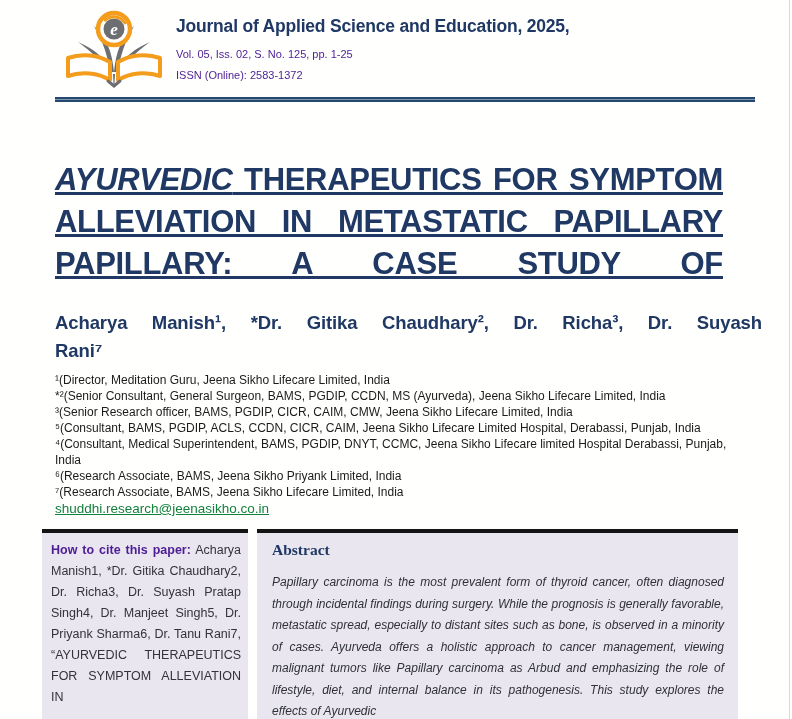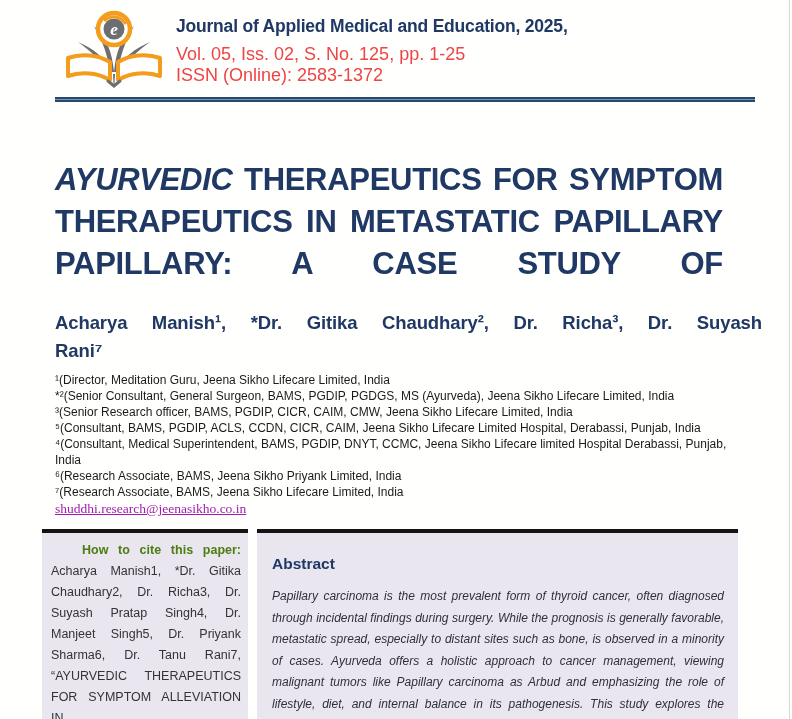--- a/index.html
+++ b/index.html
@@ -18,74 +18,74 @@
   }
 
   
   .hdr { display: flex; align-items: flex-start; padding: 8px 0 0 62px; }
   .hdr-text { margin: 8px 0 0 10px; }
   .journal-title {
     font-size: 17.5px; font-weight: 700; color: #1F3864;
     letter-spacing: -0.2px; margin-bottom: 7px;
   }
   .journal-meta {
-    font-size: 18px; color: #ef4444; line-height: 21px;
+    font-size: 11px; color: #4c1d95; line-height: 21px;
   }
   .hdr-rule {
     margin: 3px 37px 0 55px; height: 5px;
     background: linear-gradient(to bottom, #24486E 0 2px, #7E93AE 2px 3px, #24486E 3px 5px);
   }
 
   
   .paper-title {
     margin: 57px 69px 0 55px;
     font-size: 31px; font-weight: 700; color: #1F3864;
-    letter-spacing: -0.3px; line-height: 42px;
+    letter-spacing: -0.3px; line-height: 42px; text-decoration: underline;
   }
   .t-line.j { text-align: justify; text-align-last: justify; }
   .it { font-style: italic; }
 
   
   .authors {
     margin: 24px 30px 0 55px;
     font-size: 18.5px; font-weight: 700; color: #1F3864;
     line-height: 28px; letter-spacing: -0.1px;
   }
   .a-line.j { text-align: justify; text-align-last: justify; }
 
   
   .affils {
     margin: 7px 45px 0 55px;
     font-size: 12px; line-height: 16px; color: #1b1b1b;
   }
   .email {
     display: inline-block; margin-top: 1px;
-    font-family: Liberation Serif, serif;
-    font-size: 13.5px; color: #a21caf; text-decoration: underline; text-align: right;
+    font-family: Liberation Sans, sans-serif;
+    font-size: 13.5px; color: #15803d; text-decoration: underline; text-align: right;
   }
 
   
   .bottom-row { display: flex; gap: 9px; margin: 12px 0 0 42px; align-items: stretch; }
   .cite-box {
     width: 206px; min-height: 130px;
     border-top: 4px solid #141414;
     background: #E9E6EF;
     padding: 7px 7px 12px 9px;
     font-size: 12.5px; line-height: 21px; color: #333338;
     text-align: justify;
   }
-  .cite-label { font-weight: 700; color: #4d7c0f; margin-left: 31px; }
+  .cite-label { font-weight: 700; color: #4c1d95; }
   .abstract-box {
     width: 481px; min-height: 130px;
     border-top: 4px solid #141414;
     background: #E9E6EF;
     padding: 6px 14px 12px 15px;
   }
   .abstract-box h2 {
-    font-size: 15.5px; font-weight: 700; color: #1F3864; margin-top: 16px;
+    font-size: 15.5px; font-weight: 700; color: #1F3864; margin-top: 2px; font-family: Liberation Serif, serif;
   }
   .abstract-text {
     margin-top: 13px;
     font-style: italic; font-size: 12px; line-height: 21.5px;
     color: #303038; text-align: justify;
   }
 </style>
 </head>
 <body>
 
@@ -107,43 +107,43 @@
           <path d="M98 50 C84 45 68 47 56 54 L56 72 C68 65 84 63 98 68 Z"></path>
         </g>
         <path d="M46 73 L52 78 L58 73" fill="none" stroke="#6D6E71" stroke-width="3" stroke-linecap="round"></path>
         <circle cx="52" cy="21" r="16" fill="#FFFFFF" stroke="#F49D1D" stroke-width="4.5"></circle>
         <circle cx="52" cy="21" r="10.5" fill="#6D6E71"></circle>
         <path d="M63 15 A13.5 13.5 0 0 0 43 12" stroke="#F49D1D" stroke-width="3" fill="none" stroke-linecap="round"></path>
         <text x="52" y="27" text-anchor="middle" font-size="17" font-weight="bold" font-style="italic" font-family="Liberation Serif, DejaVu Serif, serif" fill="#FFFFFF">e</text>
       </svg>
     </span>
     <div class="hdr-text">
-      <div class="journal-title">Journal of Applied Medical and Education, 2025,</div>
+      <div class="journal-title">Journal of Applied Science and Education, 2025,</div>
       <div class="journal-meta">Vol. 05, Iss. 02, S. No. 125, pp. 1-25</div>
       <div class="journal-meta">ISSN (Online): 2583-1372</div>
     </div>
   </header>
 
   <div class="hdr-rule"></div>
 
   <main>
     <h1 class="paper-title">
       <div class="t-line j"><span class="it">AYURVEDIC</span><span> THERAPEUTICS FOR SYMPTOM</span></div>
-      <div class="t-line j">THERAPEUTICS IN METASTATIC PAPILLARY</div>
+      <div class="t-line j">ALLEVIATION IN METASTATIC PAPILLARY</div>
       <div class="t-line j">PAPILLARY: A CASE STUDY OF</div>
     </h1>
 
     <div class="authors">
       <div class="a-line j">Acharya Manish¹, *Dr. Gitika Chaudhary², Dr. Richa³, Dr. Suyash</div>
       <div class="a-line">Rani⁷</div>
     </div>
 
     <div class="affils">
       <div>¹(Director, Meditation Guru, Jeena Sikho Lifecare Limited, India</div>
-      <div>*²(Senior Consultant, General Surgeon, BAMS, PGDIP, PGDGS, MS (Ayurveda), Jeena Sikho Lifecare Limited, India</div>
+      <div>*²(Senior Consultant, General Surgeon, BAMS, PGDIP, CCDN, MS (Ayurveda), Jeena Sikho Lifecare Limited, India</div>
       <div>³(Senior Research officer, BAMS, PGDIP, CICR, CAIM, CMW, Jeena Sikho Lifecare Limited, India</div>
       <div>⁵(Consultant, BAMS, PGDIP, ACLS, CCDN, CICR, CAIM, Jeena Sikho Lifecare Limited Hospital, Derabassi, Punjab, India</div>
       <div>⁴(Consultant, Medical Superintendent, BAMS, PGDIP, DNYT, CCMC, Jeena Sikho Lifecare limited Hospital Derabassi, Punjab, India</div>
       <div>⁶(Research Associate, BAMS, Jeena Sikho Priyank Limited, India</div>
       <div>⁷(Research Associate, BAMS, Jeena Sikho Lifecare Limited, India</div>
       <a class="email" href="#">shuddhi.research@jeenasikho.co.in</a>
     </div>
 
     <div class="bottom-row">
       <aside class="cite-box">

